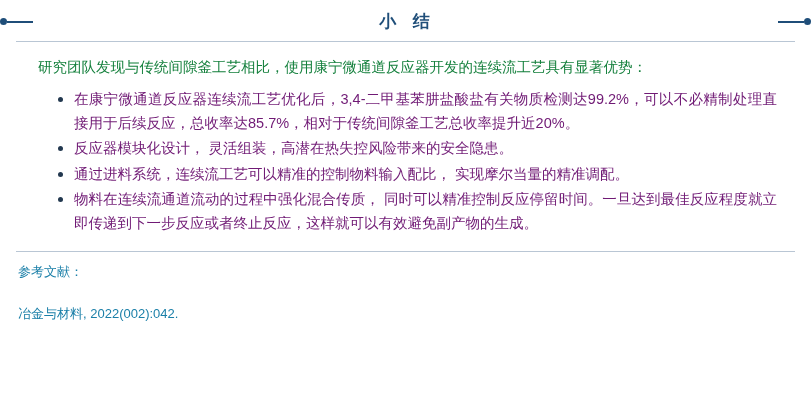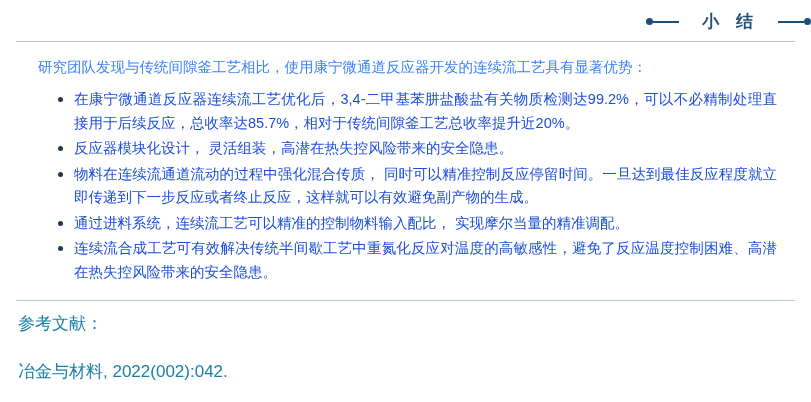--- a/index.html
+++ b/index.html
@@ -17,21 +17,21 @@
   .page {
     position: relative;
     width: 811px;
     height: 402px;
     box-sizing: border-box;
   }
   
   .heading {
     display: flex;
     align-items: center;
-    justify-content: flex-end;
+    justify-content: space-between;
     gap: 14px;
     padding-top: 10px;
     padding-bottom: 8px;
   }
   .heading-title {
     font-size: 17px;
     font-weight: bold;
     color: #1f4e79;
     letter-spacing: 6px;
     padding-left: 4px;
@@ -58,52 +58,52 @@
   .body-box {
     margin: 0 16px;
     border-top: 1px solid #b9c6d4;
     border-bottom: 1px solid #b9c6d4;
     padding: 14px 18px 14px 18px;
     box-sizing: border-box;
   }
   .intro {
     font-size: 14.5px;
     line-height: 1.55;
-    color: #3b82f6;
+    color: #15803d;
     margin: 0 0 10px 0;
     padding-left: 4px;
   }
   ul.points {
     margin: 0;
     padding-left: 40px;
     list-style: none;
   }
   ul.points li {
     position: relative;
     font-size: 14.5px;
     line-height: 1.62;
-    color: #1d4ed8;
+    color: #701a75;
     margin-bottom: 2px;
     text-align: justify;
   }
   ul.points li::before {
     content: "";
     position: absolute;
     left: -16px;
     top: 9px;
     width: 5px;
     height: 5px;
     border-radius: 50%;
     background: #22384f;
   }
 
   
   .footer {
     margin: 10px 18px 0 18px;
-    font-size: 17px;
+    font-size: 13px;
     line-height: 1.55;
     color: #1a7fa8;
   }
   .footer .ref-label {
     color: #1a7fa8;
   }
   .footer .ref-item {
     color: #1a7fa8;
     margin-top: 21px;
   }
@@ -123,23 +123,22 @@
       <span class="bar"></span>
       <span class="dot"></span>
     </span>
   </div>
 
   <div class="body-box">
     <p class="intro">研究团队发现与传统间隙釜工艺相比，使用康宁微通道反应器开发的连续流工艺具有显著优势：</p>
     <ul class="points">
       <li>在康宁微通道反应器连续流工艺优化后，3,4-二甲基苯肼盐酸盐有关物质检测达99.2%，可以不必精制处理直接用于后续反应，总收率达85.7%，相对于传统间隙釜工艺总收率提升近20%。</li>
       <li>反应器模块化设计， 灵活组装，高潜在热失控风险带来的安全隐患。</li>
+      <li>通过进料系统，连续流工艺可以精准的控制物料输入配比， 实现摩尔当量的精准调配。</li>
       <li>物料在连续流通道流动的过程中强化混合传质， 同时可以精准控制反应停留时间。一旦达到最佳反应程度就立即传递到下一步反应或者终止反应，这样就可以有效避免副产物的生成。</li>
-      <li>通过进料系统，连续流工艺可以精准的控制物料输入配比， 实现摩尔当量的精准调配。</li>
-      <li>连续流合成工艺可有效解决传统半间歇工艺中重氮化反应对温度的高敏感性，避免了反应温度控制困难、高潜在热失控风险带来的安全隐患。</li>
     </ul>
   </div>
 
   <div class="footer">
     <div class="ref-label">参考文献：</div>
     <div class="ref-item">冶金与材料, 2022(002):042.</div>
   </div>
 
 </div>
 

